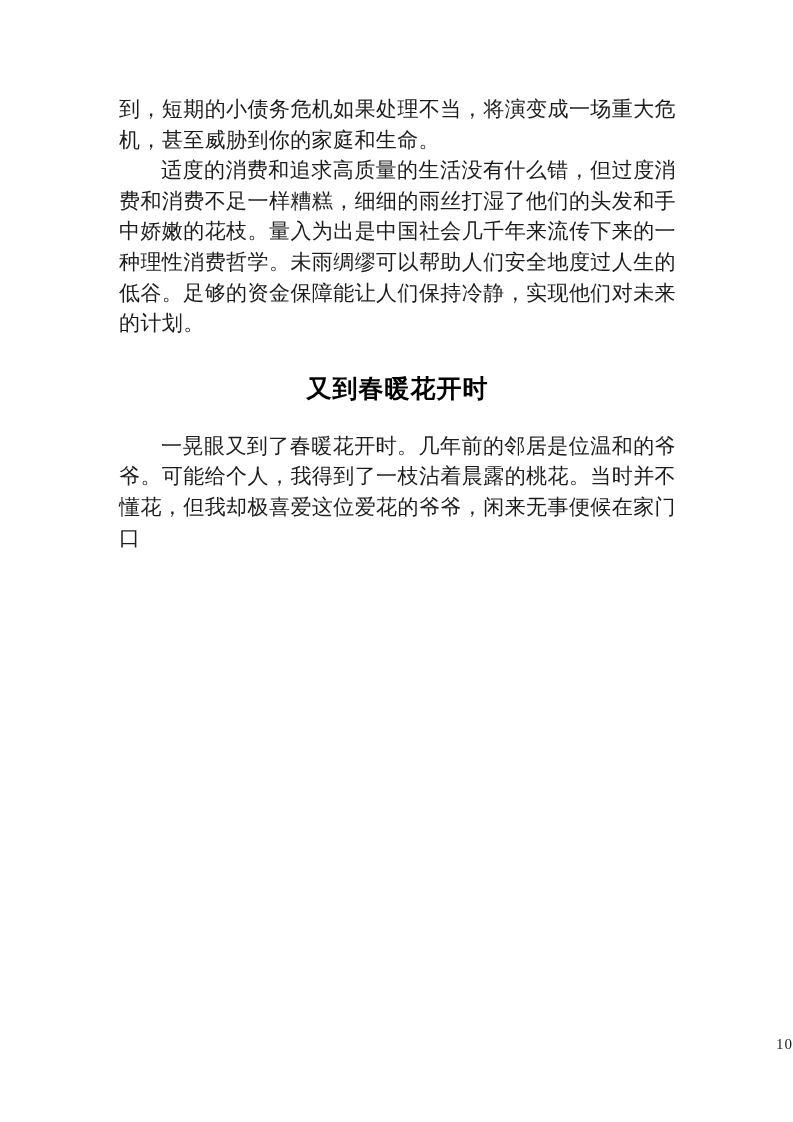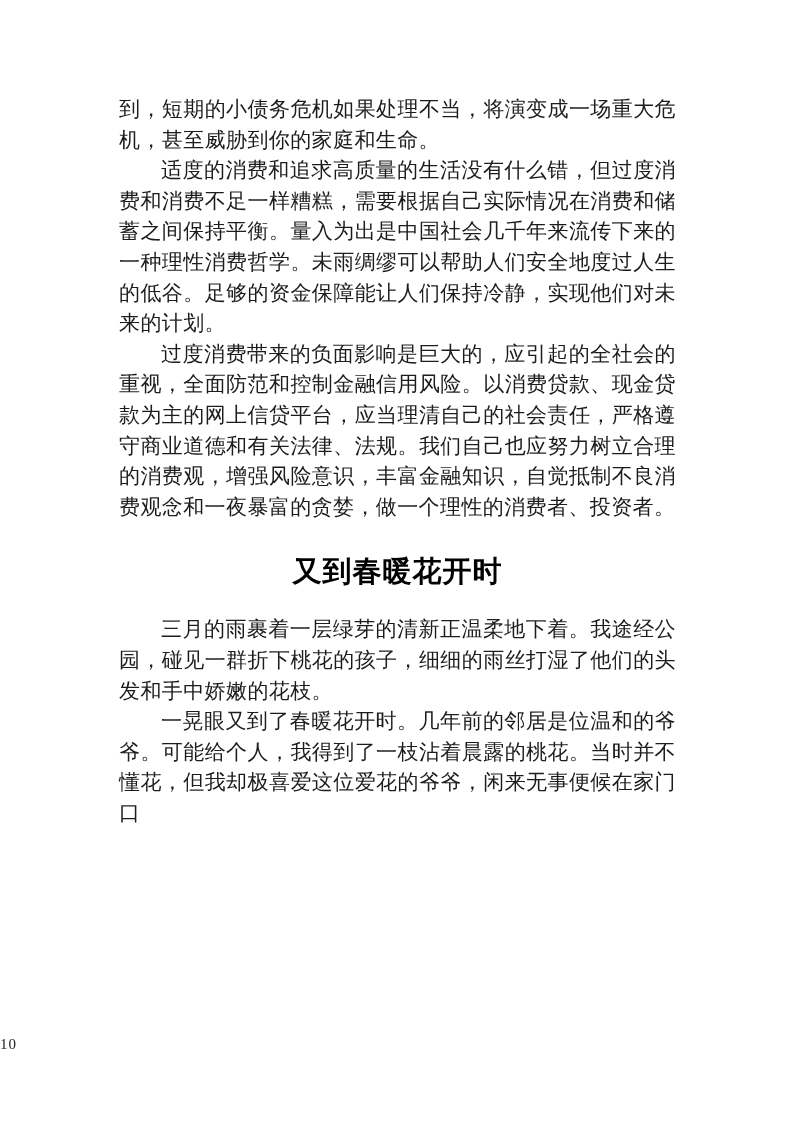--- a/index.html
+++ b/index.html
@@ -42,53 +42,51 @@
     font-size: 21px;
     line-height: 30.6px;
     letter-spacing: 0.4px;
     text-align: right;
     text-indent: 0;
   }
   .article-title {
     margin: 32px 0 26px 0;
     font-family: "Liberation Sans", "DejaVu Sans", sans-serif;
     font-weight: 700;
-    font-size: 29px;
+    font-size: 25px;
     line-height: 34px;
     letter-spacing: 1px;
     text-align: center;
     color: #000000;
     text-indent: 0;
   }
   .page-number {
     position: absolute;
     left: 0;
     top: 1036px;
     width: 100%;
-    text-align: left;
+    text-align: right;
     font-size: 15px;
     letter-spacing: 1px;
     color: #1c1c1c;
   }
 </style>
 </head>
 <body>
 
 <div class="page">
   <div class="content">
 
     <div class="body-text">
       <p class="continuation">到，短期的小债务危机如果处理不当，将演变成一场重大危机，甚至威胁到你的家庭和生命。</p>
-      <p>适度的消费和追求高质量的生活没有什么错，但过度消费和消费不足一样糟糕，需要根据自己实际情况在消费和储蓄之间保持平衡。量入为出是中国社会几千年来流传下来的一种理性消费哲学。未雨绸缪可以帮助人们安全地度过人生的低谷。足够的资金保障能让人们保持冷静，实现他们对未来的计划。</p>
-      <p>过度消费带来的负面影响是巨大的，应引起的全社会的重视，全面防范和控制金融信用风险。以消费贷款、现金贷款为主的网上信贷平台，应当理清自己的社会责任，严格遵守商业道德和有关法律、法规。我们自己也应努力树立合理的消费观，增强风险意识，丰富金融知识，自觉抵制不良消费观念和一夜暴富的贪婪，做一个理性的消费者、投资者。</p>
+      <p>适度的消费和追求高质量的生活没有什么错，但过度消费和消费不足一样糟糕，细细的雨丝打湿了他们的头发和手中娇嫩的花枝。量入为出是中国社会几千年来流传下来的一种理性消费哲学。未雨绸缪可以帮助人们安全地度过人生的低谷。足够的资金保障能让人们保持冷静，实现他们对未来的计划。</p>
     </div>
 
     <h2 class="article-title">又到春暖花开时</h2>
 
     <div class="body-text">
-      <p>三月的雨裹着一层绿芽的清新正温柔地下着。我途经公园，碰见一群折下桃花的孩子，细细的雨丝打湿了他们的头发和手中娇嫩的花枝。</p>
       <p>一晃眼又到了春暖花开时。几年前的邻居是位温和的爷爷。可能给个人，我得到了一枝沾着晨露的桃花。当时并不懂花，但我却极喜爱这位爱花的爷爷，闲来无事便候在家门口</p>
     </div>
 
   </div>
 
   <div class="page-number">10</div>
 </div>
 
 </body></html>

